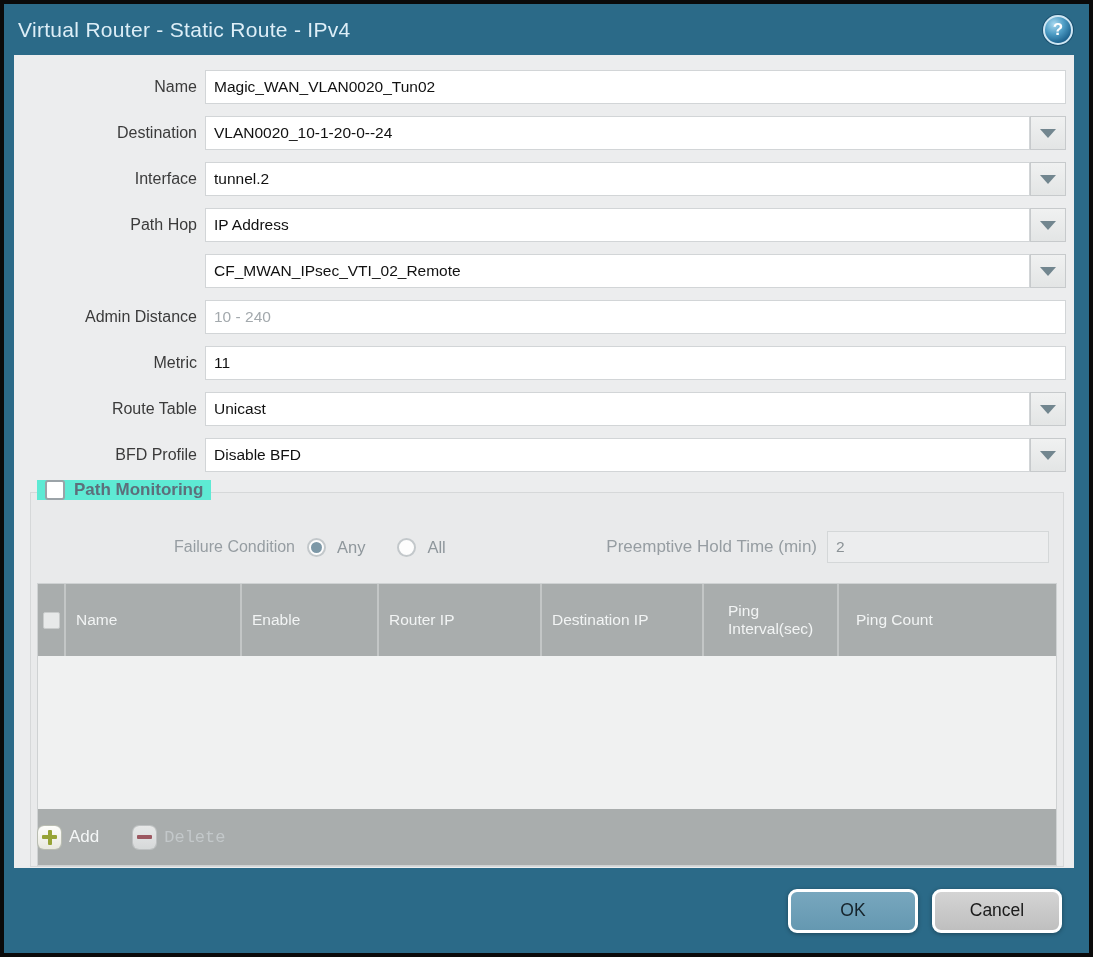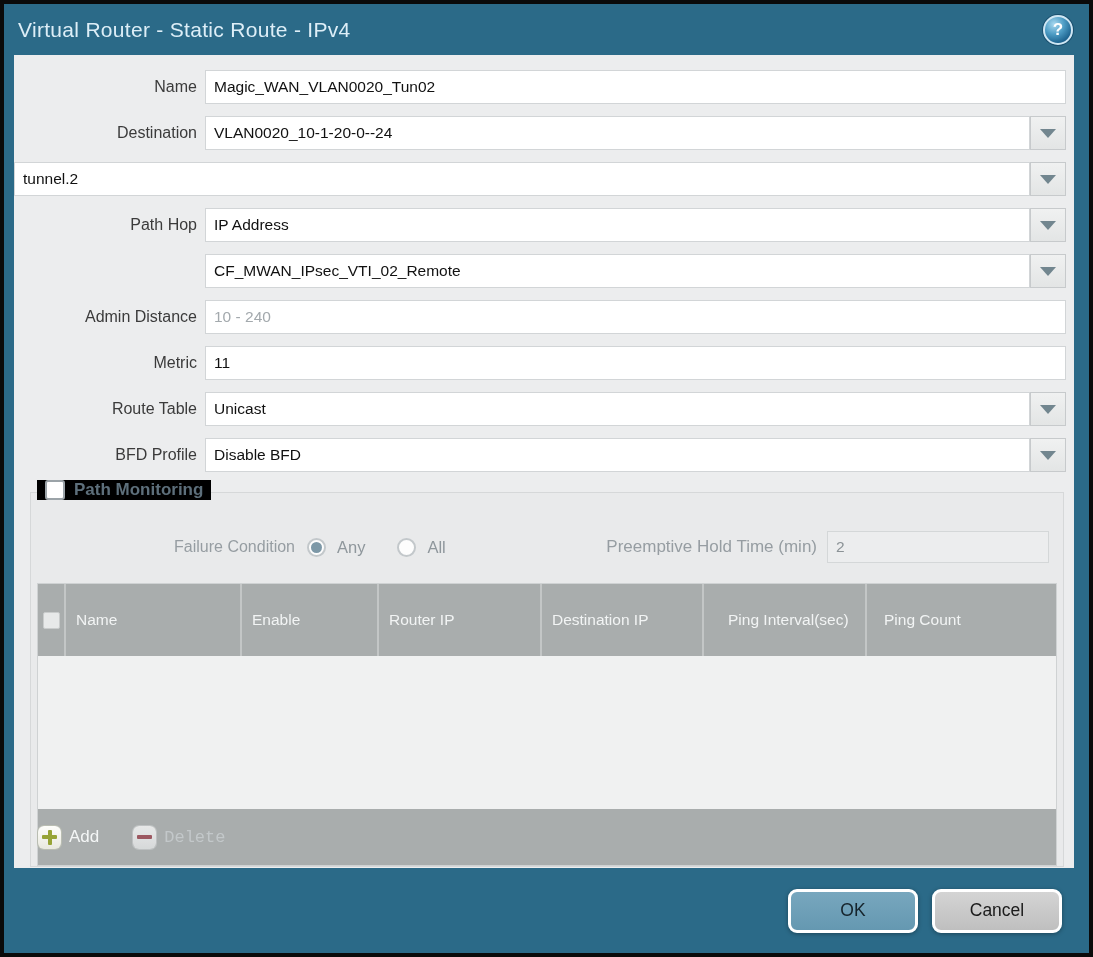--- a/index.html
+++ b/index.html
@@ -26,21 +26,21 @@
   .row .field { flex:1; display:flex; }
   .tin { flex:1; height:34px; border:1px solid #d2d5d7; background:#ffffff; font-family:"Liberation Sans",sans-serif;
     font-size:15.5px; color:#111; padding:0 8px; outline:none; min-width:0; }
   .tin::placeholder { color:#a3a9ad; }
   .ddbtn { width:36px; height:34px; margin-left:0; border:1px solid #c7cacc; background:linear-gradient(#f0f1f1,#e3e5e5);
     display:flex; align-items:center; justify-content:center; cursor:pointer; flex:none; }
   .tri { width:0; height:0; border-left:8px solid transparent; border-right:8px solid transparent; border-top:9px solid #72868f; }
 
   
   .pm { position:relative; margin:20px 10px 0 16px; height:375px; border:1px solid #d6d8d9; background:#e9eaeb; }
-  .pm-legend { position:absolute; top:-13px; left:6px; background:#000000; padding:0 8px; display:flex; align-items:center; gap:9px; }
+  .pm-legend { position:absolute; top:-13px; left:6px; background:#5eead4; padding:0 8px; display:flex; align-items:center; gap:9px; }
   .cbox { width:20px; height:20px; background:#ffffff; border:2px solid #9ba3a8; border-radius:3px; cursor:pointer; flex:none; }
   .pm-title { font-size:17px; font-weight:bold; color:#5d6f7b; }
 
   .pm-row { display:flex; align-items:center; margin-top:38px; height:32px; padding-right:14px; }
   .fc-lbl { width:276px; text-align:right; padding-right:12px; font-size:16px; color:#969da2; flex:none; }
   .radio-group { display:flex; align-items:center; }
   .radio { width:19px; height:19px; border-radius:50%; background:#fdfdfd; border:2px solid #c3c8cb;
     display:flex; align-items:center; justify-content:center; cursor:pointer; flex:none; }
   .radio .dot { width:11px; height:11px; border-radius:50%; background:#7d98a7; display:none; }
   .radio.sel .dot { display:block; }
@@ -51,21 +51,21 @@
   .pht-in { width:222px; height:32px; border:1px solid #d4d7d8; background:#ecedee; color:#8b9296;
     font-family:"Liberation Sans",sans-serif; font-size:15.5px; padding:0 8px; outline:none; }
 
   
   .ptable { margin:20px 6px 0 6px; border:1px solid #cfd2d3; }
   .thead { display:flex; background:#a9adad; height:72px; }
   .th { border-right:2px solid #c3c6c6; color:#f2f4f4; font-size:15.5px; display:flex; align-items:center; padding:0 10px; }
   .th:last-child { border-right:none;margin-left:7px; }
   .th-cb { width:28px; justify-content:center; padding:0; }
   .th-cb .cb { width:17px; height:17px; background:#e7e9e9; border:1px solid #c9cccc; border-radius:2px; cursor:pointer; }
-  .w-name{width:176px;} .w-enable{width:137px;} .w-srcip{width:163px;} .w-dstip{width:162px;} .w-ping{width:163px;padding-left:24px;} .w-count{flex:1;}
+  .w-name{width:176px;} .w-enable{width:137px;} .w-srcip{width:163px;} .w-dstip{width:162px;} .w-ping{width:135px;padding-left:24px;} .w-count{flex:1;}
   .tbody { height:153px; background:#f0f1f1; }
   .tfoot { height:56px; background:#a9adad; display:flex; align-items:center; gap:34px; }
   .tbtn { display:flex; align-items:center; gap:8px; cursor:pointer; background:none; border:none; font-family:"Liberation Sans",sans-serif; }
   .icon-sq { width:23px; height:23px; border-radius:6px; position:relative; flex:none;
     background:linear-gradient(#fdfdfa,#e9e9df); box-shadow:0 0 0 1px #b9bdb2; }
   .icon-sq .h { position:absolute; left:4px; right:4px; top:50%; margin-top:-2px; height:4px; background:#97a436; border-radius:1px; }
   .icon-sq .v { position:absolute; top:4px; bottom:4px; left:50%; margin-left:-2px; width:4px; background:#97a436; border-radius:1px; }
   .icon-sq.del { background:linear-gradient(#f2f3f3,#dfe1e2); box-shadow:0 0 0 1px #c2c5c6; opacity:.85; }
   .icon-sq.del .h { background:#9a4a54; }
   .tbtn .t-add { color:#f4f6f6; font-size:17px; }
@@ -106,20 +106,21 @@
         <span class="lbl">Destination</span>
         <div class="field">
           <input class="tin" type="text" value="VLAN0020_10-1-20-0--24" style="">
           <div class="ddbtn">
             <span class="tri"></span>
           </div>
         </div>
       </div>
 
       <div class="row">
+        <span class="lbl">Interface</span>
         <div class="field">
           <input class="tin" type="text" value="tunnel.2" style="">
           <div class="ddbtn">
             <span class="tri"></span>
           </div>
         </div>
       </div>
 
       <div class="row">
         <span class="lbl">Path Hop</span>

